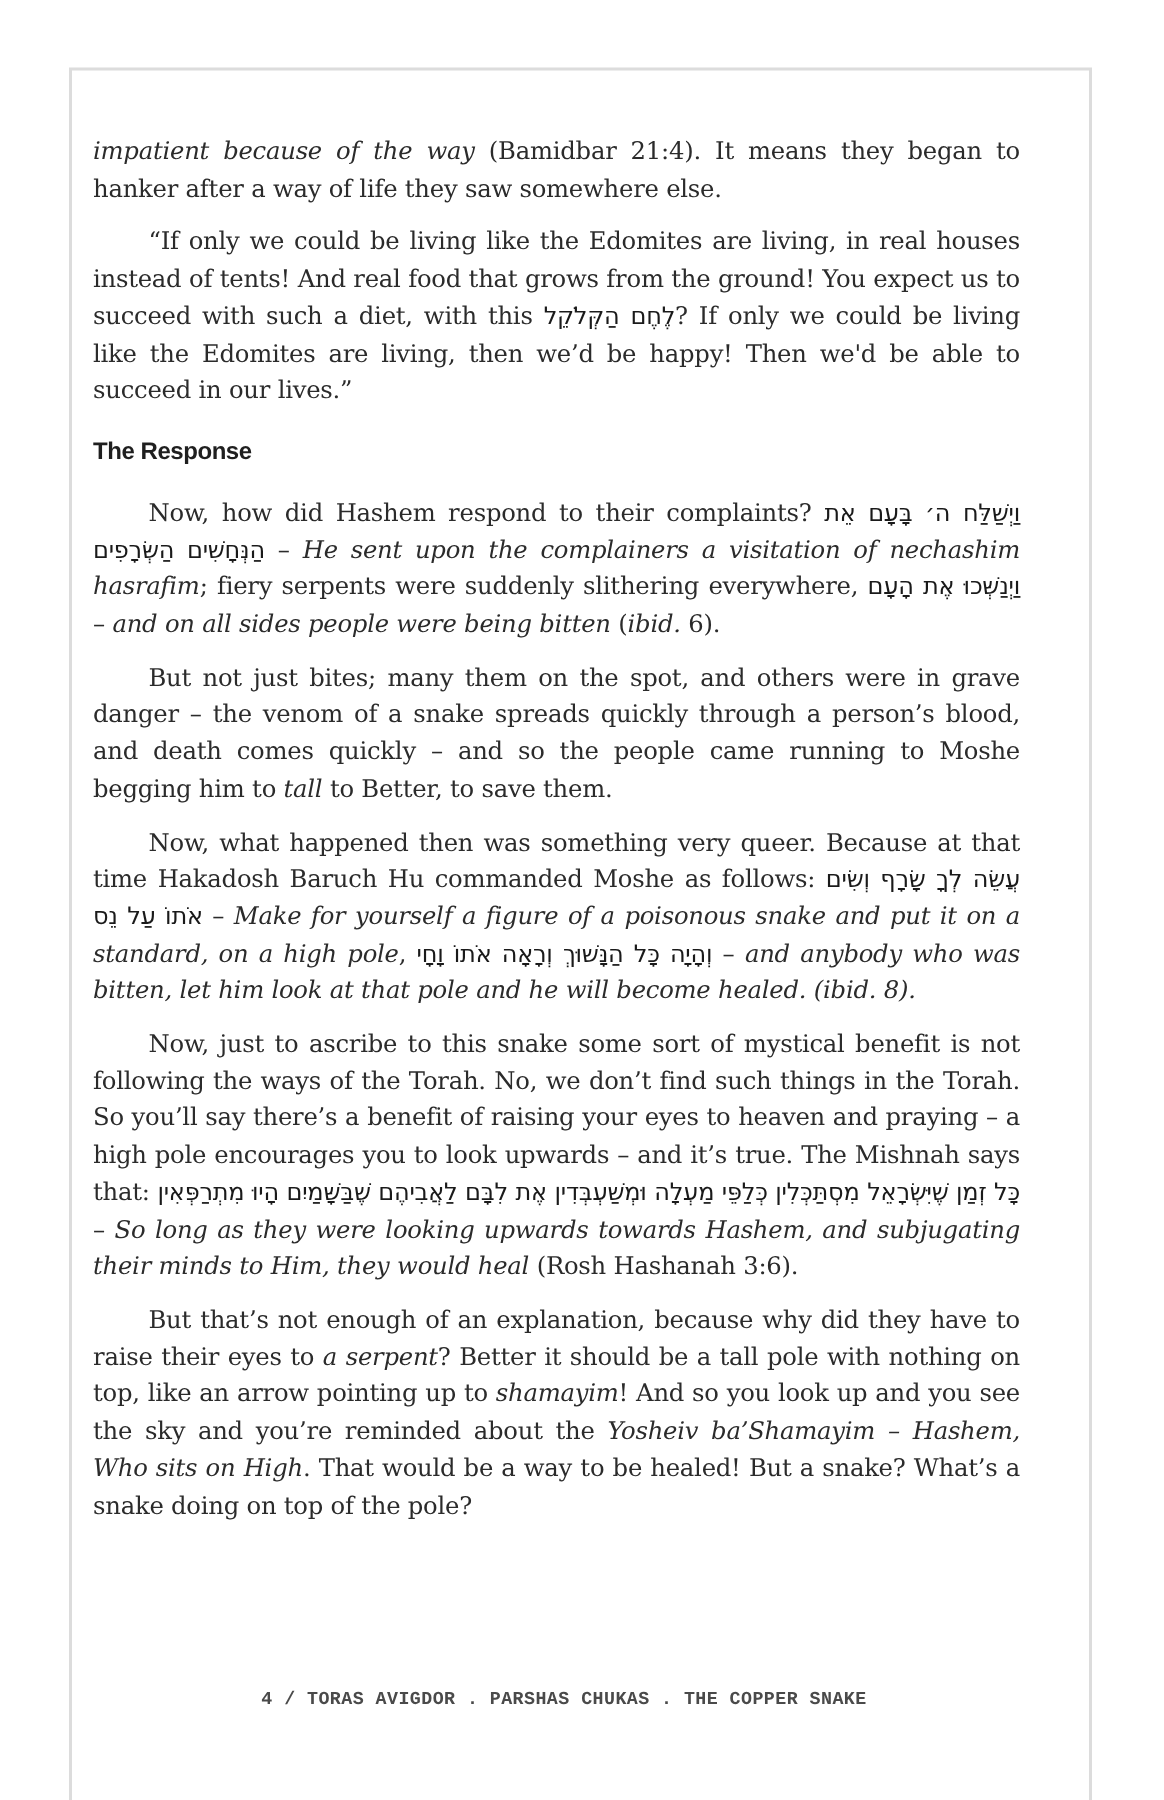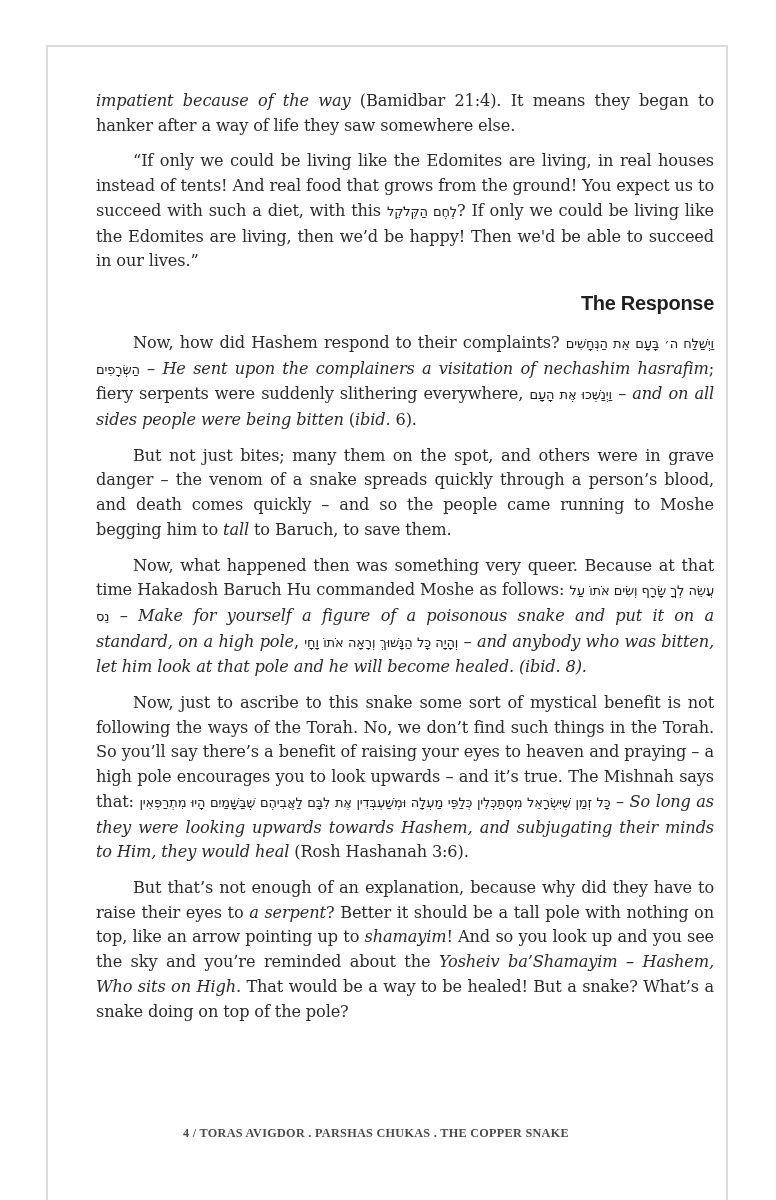--- a/index.html
+++ b/index.html
@@ -18,21 +18,21 @@
     left: 46px;
     top: 45px;
     width: 682px;
     height: 1170px;
     border: 2px solid #dcdcdc;
     box-sizing: border-box;
     background: #ffffff;
   }
   .content {
     position: absolute;
-    left: 96px;
+    left: 62px;
     top: 89px;
     width: 618px;
     font-family: "DejaVu Serif", "Liberation Serif", serif;
     font-size: 16.2px;
     line-height: 24.7px;
     color: #2b2b2b;
     letter-spacing: -0.15px;
   }
   .content p {
     margin: 0 0 11px 0;
@@ -41,42 +41,42 @@
     hyphens: none;
   }
   .content p.indent {
     text-indent: 37px;
   }
   .content .it {
     font-style: italic;
   }
   .content .heb {
     font-family: "DejaVu Sans", "Liberation Sans", sans-serif;
-    font-size: 13px;
+    font-size: 16px;
     direction: rtl;
     unicode-bidi: isolate;
     color: #1a1a1a;
   }
   .section-heading {
     font-family: "Liberation Sans", "DejaVu Sans", sans-serif;
     font-weight: bold;
-    font-size: 20px;
-    text-align: right;
+    font-size: 16px;
+    text-align: left;
     color: #1f1f1f;
     letter-spacing: -0.3px;
     margin: 19px 0 18px 0;
     line-height: 20px;
   }
   .footer {
     position: absolute;
     left: 46px;
     width: 660px;
     top: 1126px;
     text-align: center;
-    font-family: Liberation Serif, serif;
+    font-family: Liberation Mono, monospace;
     font-weight: bold;
     font-size: 12.2px;
     letter-spacing: 0.3px;
     color: #4a4a4a;
   }
 </style>
 </head>
 <body>
 
 <div class="page-frame"></div>
@@ -91,21 +91,21 @@
     <span>“If only we could be living like the Edomites are living, in real houses instead of tents! And real food that grows from the ground! You expect us to succeed with such a diet, with this </span><span class="heb">לֶחֶם הַקְּלֹקֵל</span><span>? If only we could be living like the Edomites are living, then we’d be happy! Then we'd be able to succeed in our lives.”</span>
   </p>
 
   <div class="section-heading">The Response</div>
 
   <p class="indent">
     <span>Now, how did Hashem respond to their complaints? </span><span class="heb">וַיְשַׁלַּח ה׳ בָּעָם אֵת הַנְּחָשִׁים הַשְּׂרָפִים</span><span> – </span><span class="it">He sent upon the complainers a visitation of nechashim hasrafim</span><span>; fiery serpents were suddenly slithering everywhere, </span><span class="heb">וַיְנַשְּׁכוּ אֶת הָעָם</span><span> – </span><span class="it">and on all sides people were being bitten</span><span> (</span><span class="it">ibid.</span><span> 6).</span>
   </p>
 
   <p class="indent">
-    <span>But not just bites; many them on the spot, and others were in grave danger – the venom of a snake spreads quickly through a person’s blood, and death comes quickly – and so the people came running to Moshe begging him to </span><span class="it">tall</span><span> to Baruch, to save them.</span>
+    <span>But not just bites; many them on the spot, and others were in grave danger – the venom of a snake spreads quickly through a person’s blood, and death comes quickly – and so the people came running to Moshe begging him to </span><span class="it">tall</span><span> to Better, to save them.</span>
   </p>
 
 
   <p class="indent">
     <span>Now, what happened then was something very queer. Because at that time Hakadosh Baruch Hu commanded Moshe as follows: </span><span class="heb">עֲשֵׂה לְךָ שָׂרָף וְשִׂים אֹתוֹ עַל נֵס</span><span> – </span><span class="it">Make for yourself a figure of a poisonous snake and put it on a standard, on a high pole</span><span>, </span><span class="heb">וְהָיָה כָּל הַנָּשׁוּךְ וְרָאָה אֹתוֹ וָחָי</span><span> – </span><span class="it">and anybody who was bitten, let him look at that pole and he will become healed. (ibid. 8).</span>
   </p>
 
   <p class="indent">
     <span>Now, just to ascribe to this snake some sort of mystical benefit is not following the ways of the Torah. No, we don’t find such things in the Torah. So you’ll say there’s a benefit of raising your eyes to heaven and praying – a high pole encourages you to look upwards – and it’s true. The Mishnah says that: </span><span class="heb">כָּל זְמַן שֶׁיִּשְׂרָאֵל מִסְתַּכְּלִין כְּלַפֵּי מַעְלָה וּמְשַׁעְבְּדִין אֶת לִבָּם לַאֲבִיהֶם שֶׁבַּשָּׁמַיִם הָיוּ מִתְרַפְּאִין</span><span> – </span><span class="it">So long as they were looking upwards towards Hashem, and subjugating their minds to Him, they would heal</span><span> (Rosh Hashanah 3:6).</span>
   </p>

